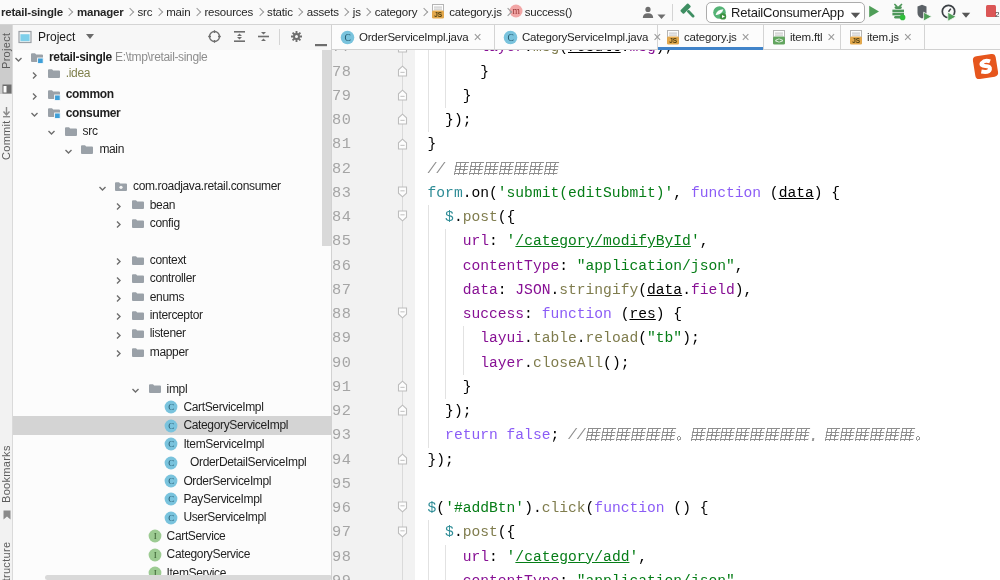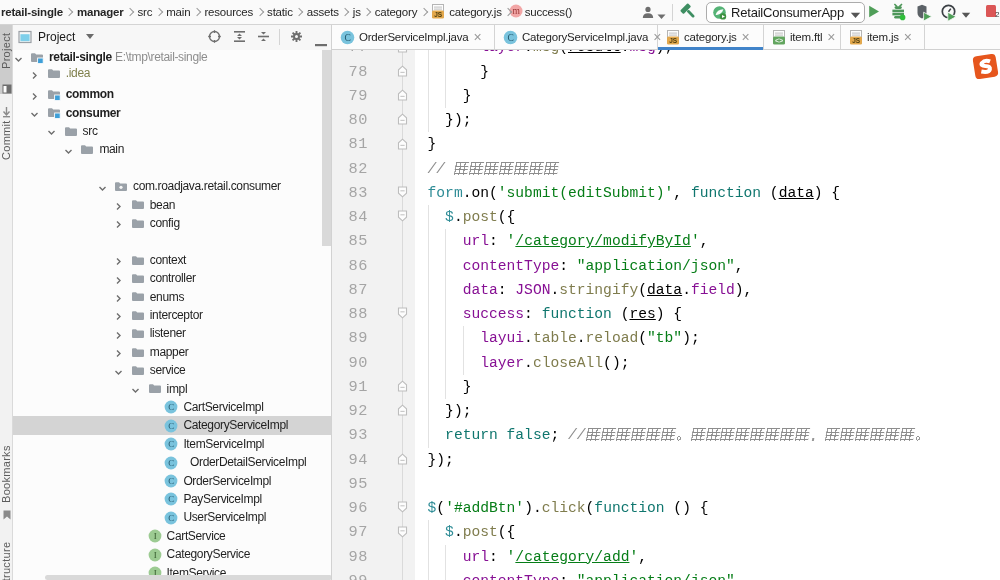--- a/index.html
+++ b/index.html
@@ -18,26 +18,26 @@
 
 #tree{position:absolute;left:13px;top:50px;width:319px;height:530px;background:#fcfcfc;overflow:hidden}
 .trow{position:absolute;left:0;width:319px;height:18.4px;font-size:12px;letter-spacing:-0.35px;color:#1f1f1f}
 .trow .tn{top:2.2px;white-space:nowrap}
 .sel{position:absolute;left:0;top:0;width:319px;height:18.4px;background:#d4d4d4}
 #treesb{position:absolute;left:309px;top:0;width:9px;height:196px;background:#d9d9d9}
 #treehsb{position:absolute;left:32px;top:525px;width:287px;height:5px;background:#d9d9d9;border-radius:3px}
 
 #ed{position:absolute;left:332px;top:50px;width:668px;height:530px;background:#fff;overflow:hidden}
 #gut{position:absolute;left:0;top:0;width:83px;height:530px;background:#f2f2f2}
-.gn{position:absolute;left:0;width:36px;text-align:right;font-family:"Liberation Mono",monospace;font-size:15.3px;letter-spacing:0.6px;line-height:24.25px;color:#a5a5a5}
+.gn{position:absolute;left:0;width:36px;text-align:left;font-family:"Liberation Mono",monospace;font-size:15.3px;letter-spacing:0.6px;line-height:24.25px;color:#a5a5a5}
 .fm{position:absolute;left:65px}
 .ig{position:absolute;width:1px;background:#e2e2e2}
 .ln{position:absolute;white-space:pre;font-family:"Liberation Mono",monospace;font-size:14.63px;line-height:24.25px;color:#000;letter-spacing:0px}
 .ln i{font-style:normal}
-i.k{color:#0f766e}
+i.k{color:#8b5cf6}
 i.s{color:#067D17}
 i.su{text-decoration:underline}
 i.p{color:#871094}
 i.o{color:#7F7C4D}
 i.t{color:#2E8C96}
 i.c{color:#8C8C8C;font-style:italic}
 i.u{text-decoration:underline}
 i.cj,i.cjp,i.cjc{display:inline-block;width:12.6px;height:12.5px;margin:0 1.2px -1.5px 1.2px;transform:skewX(-10deg)}
 i.cj{background:
  repeating-linear-gradient(180deg,#8d8d8d 0 1.15px,transparent 1.15px 3.5px),
@@ -378,29 +378,20 @@
         <span class="tn" style="position:absolute;left:136.8px;">listener</span>
       </div>
 <div class="trow" style="top:292.6px">
         <span style="position:absolute;left:101.3px;top:4.5px"><svg width="9" height="9" viewBox="0 0 9 9">
             <path d="M3 1.5 L6 4.5 L3 7.5" fill="none" stroke="#6e6e6e" stroke-width="1.4"></path>
           </svg></span>
         <span style="position:absolute;left:117.8px;top:3px"><svg width="14" height="13" viewBox="0 0 14 13">
             <path d="M1 3.2 Q1 2.2 2 2.2 L5 2.2 L6.2 3.6 L12 3.6 Q13 3.6 13 4.6 L13 10 Q13 11 12 11 L2 11 Q1 11 1 10 Z" fill="#9AA1A8"></path>
           </svg></span>
         <span class="tn" style="position:absolute;left:136.8px;">mapper</span>
-      </div>
-<div class="trow" style="top:311.0px">
-        <span style="position:absolute;left:101.3px;top:4.5px"><svg width="9" height="9" viewBox="0 0 9 9">
-            <path d="M1.5 3 L4.5 6 L7.5 3" fill="none" stroke="#6e6e6e" stroke-width="1.4"></path>
-          </svg></span>
-        <span style="position:absolute;left:117.8px;top:3px"><svg width="14" height="13" viewBox="0 0 14 13">
-            <path d="M1 3.2 Q1 2.2 2 2.2 L5 2.2 L6.2 3.6 L12 3.6 Q13 3.6 13 4.6 L13 10 Q13 11 12 11 L2 11 Q1 11 1 10 Z" fill="#9AA1A8"></path>
-          </svg></span>
-        <span class="tn" style="position:absolute;left:136.8px;">service</span>
       </div>
 <div class="trow" style="top:329.4px">
         <span style="position:absolute;left:118.1px;top:4.5px"><svg width="9" height="9" viewBox="0 0 9 9">
             <path d="M1.5 3 L4.5 6 L7.5 3" fill="none" stroke="#6e6e6e" stroke-width="1.4"></path>
           </svg></span>
         <span style="position:absolute;left:134.6px;top:3px"><svg width="14" height="13" viewBox="0 0 14 13">
             <path d="M1 3.2 Q1 2.2 2 2.2 L5 2.2 L6.2 3.6 L12 3.6 Q13 3.6 13 4.6 L13 10 Q13 11 12 11 L2 11 Q1 11 1 10 Z" fill="#9AA1A8"></path>
           </svg></span>
         <span class="tn" style="position:absolute;left:153.6px;">impl</span>
       </div>

